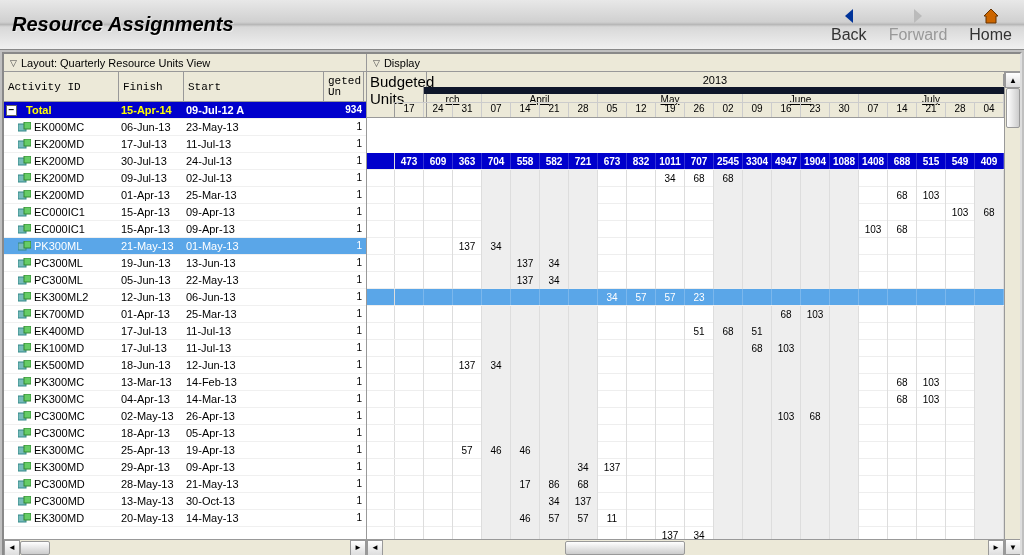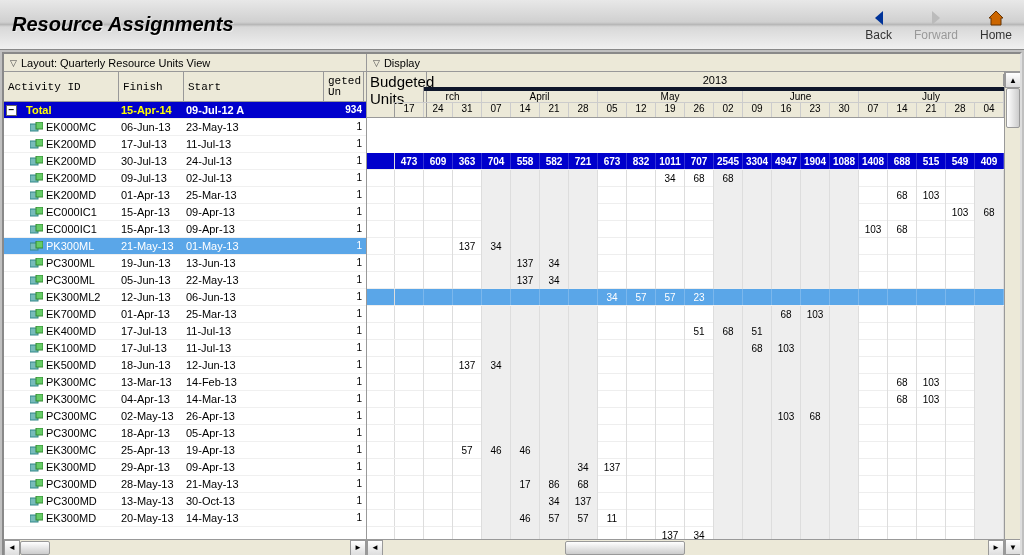--- a/index.html
+++ b/index.html
@@ -1,57 +1,57 @@
 <!DOCTYPE html>
 <html><head>
 <meta charset="utf-8">
 <style>
 * { box-sizing: border-box; margin: 0; padding: 0; }
 body { font-family: Arial, sans-serif; font-size: 11px; background: #c0c0c0; overflow: hidden; width: 1024px; height: 555px; }
 .topbar { height: 50px; background: linear-gradient(to bottom, #e8e8e8, #d0d0d0 45%, #b8b8b8 50%, #d8d8d8 55%, #f0f0f0); border-bottom: 1px solid #888; display: flex; align-items: center; padding: 16px 12px; justify-content: space-between; }
 .title { font-size: 20px; font-weight: bold; font-style: italic; color: #000; text-shadow: 1px 1px 0 rgba(255,255,255,.5); }
 .nav-icons { display: flex; gap: 22px; }
-.nav-item { display: flex; flex-direction: column; align-items: center; font-size: 12px; color: #333; cursor: pointer; }
+.nav-item { display: flex; flex-direction: column; align-items: center; font-size: 16px; color: #333; cursor: pointer; }
 .nav-item.disabled { color: #999; }
 .nav-item svg { width: 20px; height: 20px; }
 .main { display: flex; height: calc(555px - 50px); border: 2px inset #ddd; margin: 2px; background: #fff; }
 .left-pane { width: 363px; display: flex; flex-direction: column; border-right: 1px solid #999; }
 .right-pane { flex: 1; display: flex; flex-direction: column; overflow: hidden; }
 .layout-bar { background: #ece9d8; border-bottom: 1px solid #999; padding: 2px 6px; font-size: 11px; display: flex; align-items: center; gap: 4px; height: 18px; }
 .chev { font-size: 9px; color: #444; }
 .col-headers { display: flex; background: #ece9d8; border-bottom: 1px solid #999; height: 30px; position: relative; font-family: Liberation Mono, monospace; }
 .col-headers .col { border-right: 1px solid #999; padding: 2px 4px; font-size: 11px; display: flex; align-items: center; }
 .c-activity { width: 115px; }
 .c-finish { width: 65px; }
 .c-start { width: 140px; }
 .c-budget { width: 40px; font-size: 10px; line-height: 1; overflow: hidden; }
 .rows { flex: 1; overflow-y: auto; overflow-x: hidden; }
 .row { display: flex; height: 17px; align-items: center; border-bottom: 1px solid #f0f0f0; }
 .row.total { background: #0000cc; color: #fff; font-weight: bold; }
 .row.sel { background: #5aa6e8; color: #fff; }
 .row .cell { white-space: nowrap; overflow: hidden; padding: 0 2px; }
-.cell.c-activity { display: flex; align-items: center; gap: 3px; padding-left: 26px; }
+.cell.c-activity { display: flex; align-items: center; gap: 3px; padding-left: 14px; }
 .row.total .cell.c-activity { padding-left: 2px; color: #ffff00; }
 .minus { width: 11px; height: 11px; background: #fff; border: 1px solid #666; display: inline-flex; align-items: center; justify-content: center; font-size: 10px; line-height: 1; color: #000; }
 .act-icon { width: 13px; height: 11px; display: inline-flex; }
 .act-icon svg { width: 13px; height: 11px; }
 .scrollbar-h { height: 16px; background: #ece9d8; border-top: 1px solid #999; display: flex; align-items: center; }
 .sb-btn { width: 16px; height: 16px; background: linear-gradient(#fff,#ddd); border: 1px solid #999; display: flex; align-items: center; justify-content: center; font-size: 8px; }
 .sb-track { flex: 1; height: 16px; background: #ece9d8; position: relative; }
 .sb-thumb { position: absolute; height: 14px; top: 1px; background: linear-gradient(#fff,#ccc); border: 1px solid #999; border-radius: 2px; }
 .scrollbar-v { width: 16px; background: #ece9d8; border-left: 1px solid #999; display: flex; flex-direction: column; }
 .sb-track-v { flex:1; position:relative; }
 .sb-thumb-v { position:absolute; width:14px; left:1px; background:linear-gradient(to right,#fff,#ccc); border:1px solid #999; border-radius:2px; }
 .right-headers { background: #ece9d8; border-bottom: 1px solid #999; }
 .rh-row1 { display: flex; height: 15px; }
 .rh-budget { width: 60px; border-right: 1px solid #999; padding: 1px 3px; font-size: 15px; }
 .rh-timeline { flex: 1; display: flex; align-items: center; }
 .rh-year { flex: 1; text-align: center; border-right: 1px solid #999; font-size: 11px; }
 .rh-row2 { display: flex; height: 15px; }
-.rh-months { flex: 1; display: flex; border-top: 4px solid #0f172a; }
+.rh-months { flex: 1; display: flex; border-top: 7px solid #0f172a; text-decoration: underline; }
 .rh-month { text-align: center; font-size: 10px; border-right: 1px solid #ccc; }
 .rh-row3 { display: flex; height: 15px; }
 .rh-days-wrap { flex: 1; display: flex; border-top: 1px solid #ccc; }
 .rh-day { width: 29px; text-align: center; font-size: 10px; border-right: 1px solid #ccc; }
 .grid-body { flex: 1; display: flex; overflow: hidden; }
 .grid-rows { flex: 1; overflow: hidden; }
 .grow { display: flex; height: 17px; border-bottom: 1px solid #eee; }
 .grow.total { background: #0000cc; color: #fff; font-weight: bold; margin-top: 35px; }
 .grow.sel { background: #5aa6e8; color: #fff; }
 .gbudget { width: 60px; border-right: 1px solid #ddd; }

